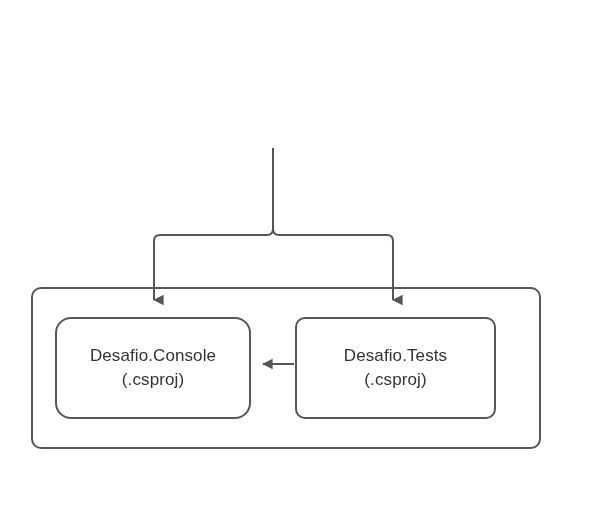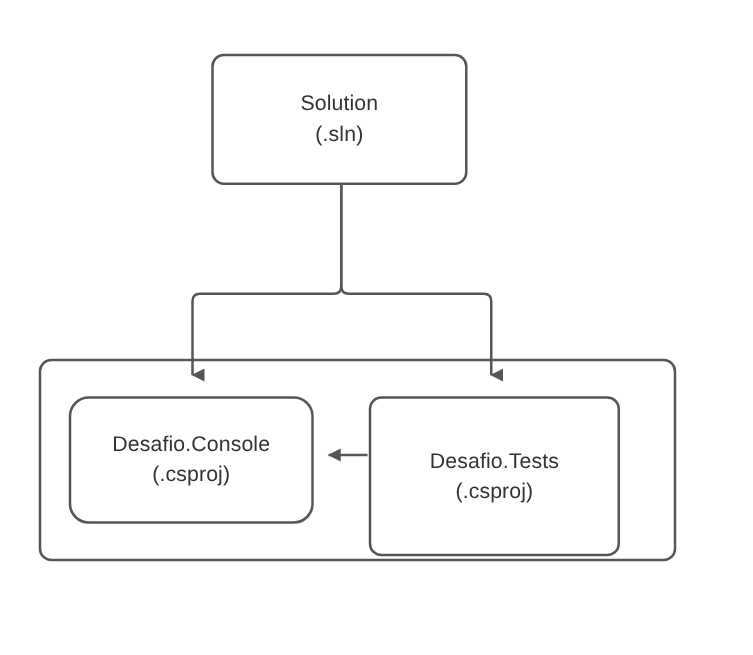--- a/index.html
+++ b/index.html
@@ -70,21 +70,21 @@
     left: 55px;
     top: 317px;
     width: 196px;
     height: 102px;
     border-radius: 16px;
   }
   #node-tests {
     left: 295px;
     top: 317px;
     width: 201px;
-    height: 128px;
+    height: 102px;
   }
 </style>
 </head>
 <body>
 
 <div id="canvas">
 
   <svg id="edge-layer" viewBox="0 0 602 524">
     <defs>
       <marker id="arrow-down" markerWidth="12" markerHeight="12" refX="5.2" refY="9.6" orient="auto" markerUnits="userSpaceOnUse">
@@ -95,24 +95,20 @@
       </marker>
     </defs>
 
     <path d="M 273 148 L 273 229 Q 273 235 267 235 L 160 235 Q 154 235 154 241 L 154 300" fill="none" stroke="#565656" stroke-width="2" marker-end="url(#arrow-down)"></path>
 
     <path d="M 273 148 L 273 229 Q 273 235 279 235 L 387 235 Q 393 235 393 241 L 393 300" fill="none" stroke="#565656" stroke-width="2" marker-end="url(#arrow-down)"></path>
 
     <path d="M 294 364 L 263 364" fill="none" stroke="#565656" stroke-width="2" marker-end="url(#arrow-left)"></path>
   </svg>
 
-  <div class="node" id="node-solution">
-    <span class="label">Solution
-(.sln)</span>
-  </div>
 
   <div class="group-node" id="group-projects"></div>
 
   <div class="node" id="node-console">
     <span class="label">Desafio.Console
 (.csproj)</span>
   </div>
 
   <div class="node" id="node-tests">
     <span class="label">Desafio.Tests

